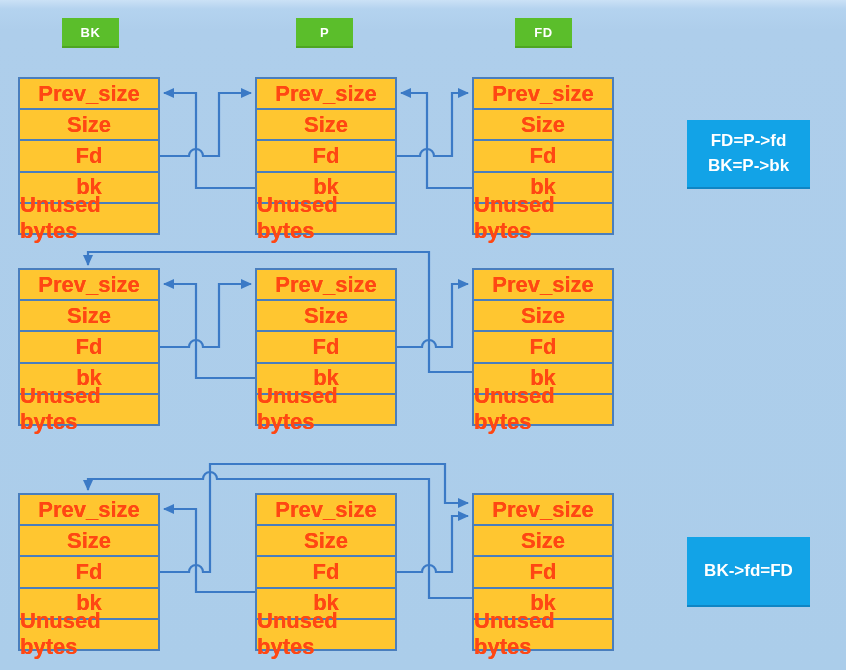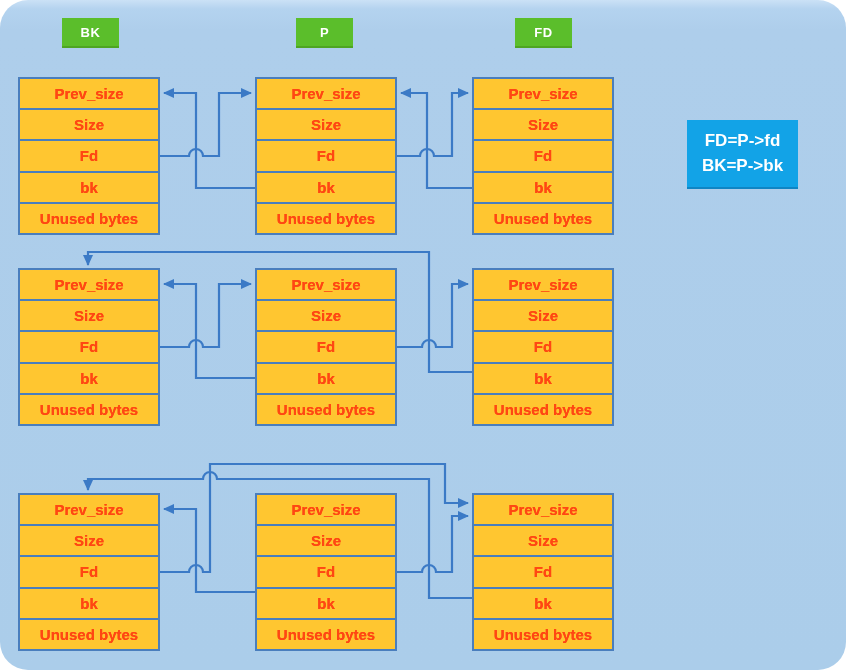--- a/index.html
+++ b/index.html
@@ -3,41 +3,40 @@
 <meta charset="utf-8">
 <style>
   html,body{margin:0;padding:0;}
   body{
     width:846px;height:670px;overflow:hidden;
     font-family:"Liberation Sans","DejaVu Sans",sans-serif;
   }
   .canvas{
     position:relative;width:846px;height:670px;
     background:linear-gradient(180deg,#cbe1f6 0px,#b4d3ef 9px,#aeceeb 30px,#abcdea 100%);
-    border-radius:28px;
   }
   .arrows{position:absolute;left:0;top:0;width:846px;height:670px;pointer-events:none;}
   .badge{
     position:absolute;width:57px;height:30px;box-sizing:border-box;
     background:#5bbe2b;border-bottom:2px solid #4ea522;
     color:#ffffff;font-weight:bold;font-size:13px;
     display:flex;align-items:center;justify-content:center;
     letter-spacing:.5px;
   }
   .chunk{position:absolute;width:142px;}
   .cell{
     box-sizing:border-box;height:33.2px;margin-top:-2px;
     background:#ffc630;border:2px solid #4a7ebd;
     display:flex;align-items:center;justify-content:center;
-    color:#ff4713;font-weight:bold;font-size:15px;
+    color:#ff4713;font-weight:bold;font-size:22px;
     text-shadow:0 0 0 #ff4713;
   }
   .cell:first-child{margin-top:0;}
   .note{
-    position:absolute;width:111px;height:70px;box-sizing:border-box;
+    position:absolute;width:123px;height:70px;box-sizing:border-box;
     background:#12a3e7;border-bottom:2px solid #0f85c4;
     color:#ffffff;font-weight:bold;font-size:17px;
     display:flex;flex-direction:column;align-items:center;justify-content:center;
     line-height:1.45;
   }
 </style>
 </head>
 <body>
 
 <div class="canvas">
@@ -134,14 +133,17 @@
     <div class="cell">Size</div>
     <div class="cell">Fd</div>
     <div class="cell">bk</div>
     <div class="cell">Unused bytes</div>
   </div>
 
   <div class="note" style="left:687px;top:120px;height:69px">
     <div>FD=P-&gt;fd</div>
     <div>BK=P-&gt;bk</div>
   </div>
+  <div class="note" style="left:687px;top:537px">
+    <div>BK-&gt;fd=FD</div>
+  </div>
 
 </div>
 
 </body></html>

